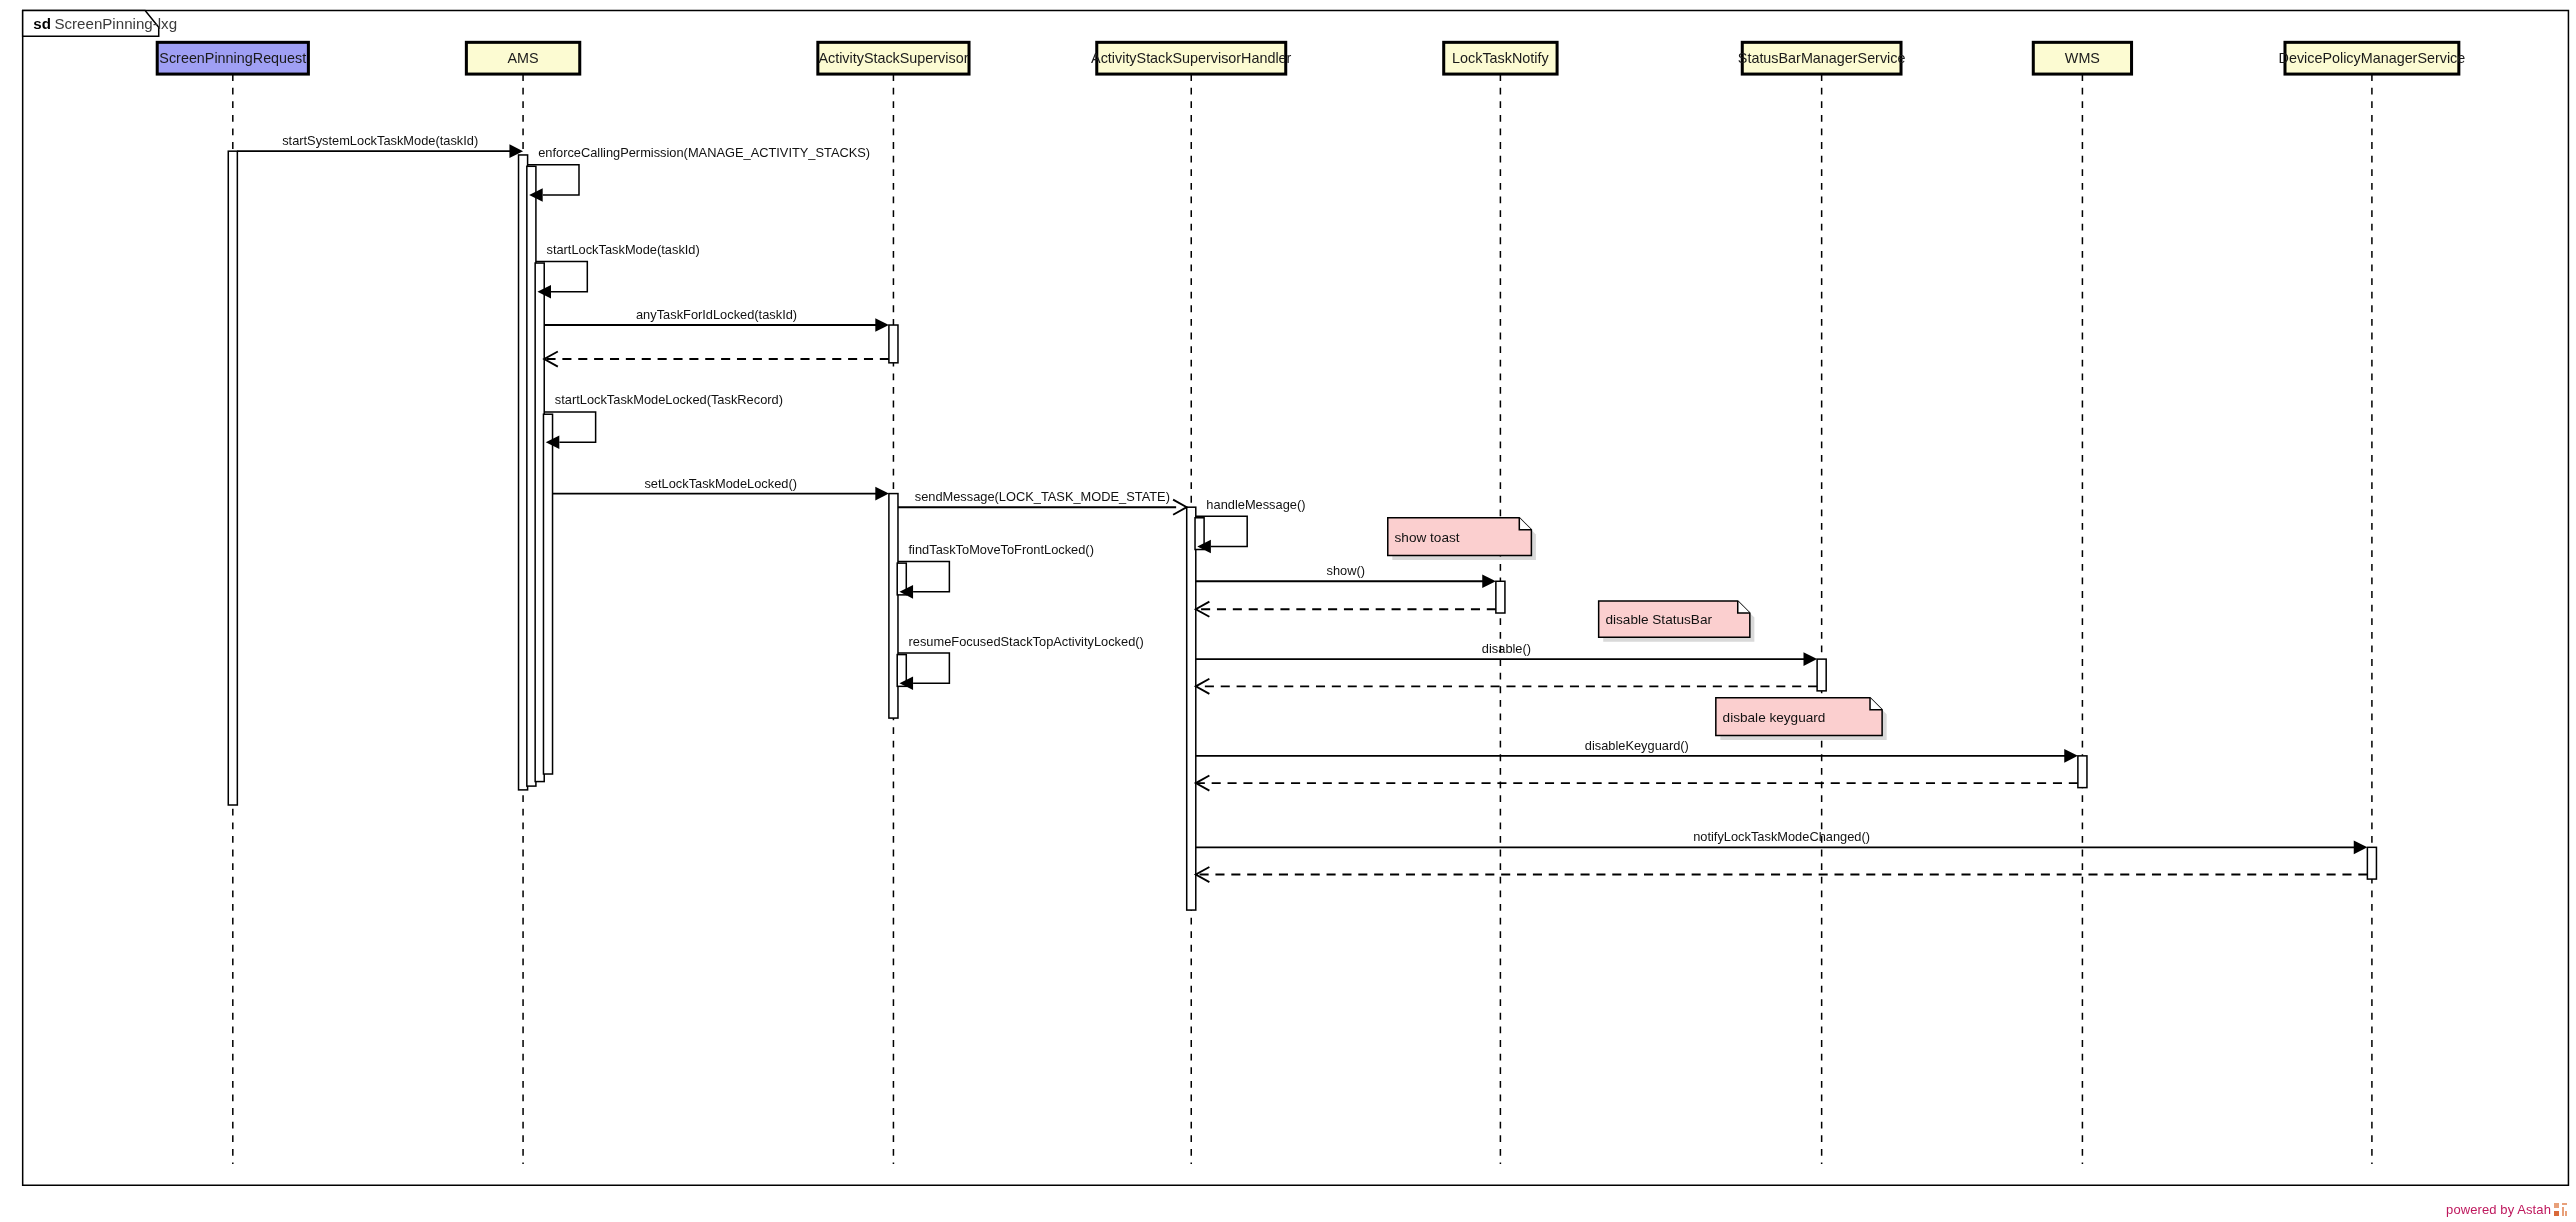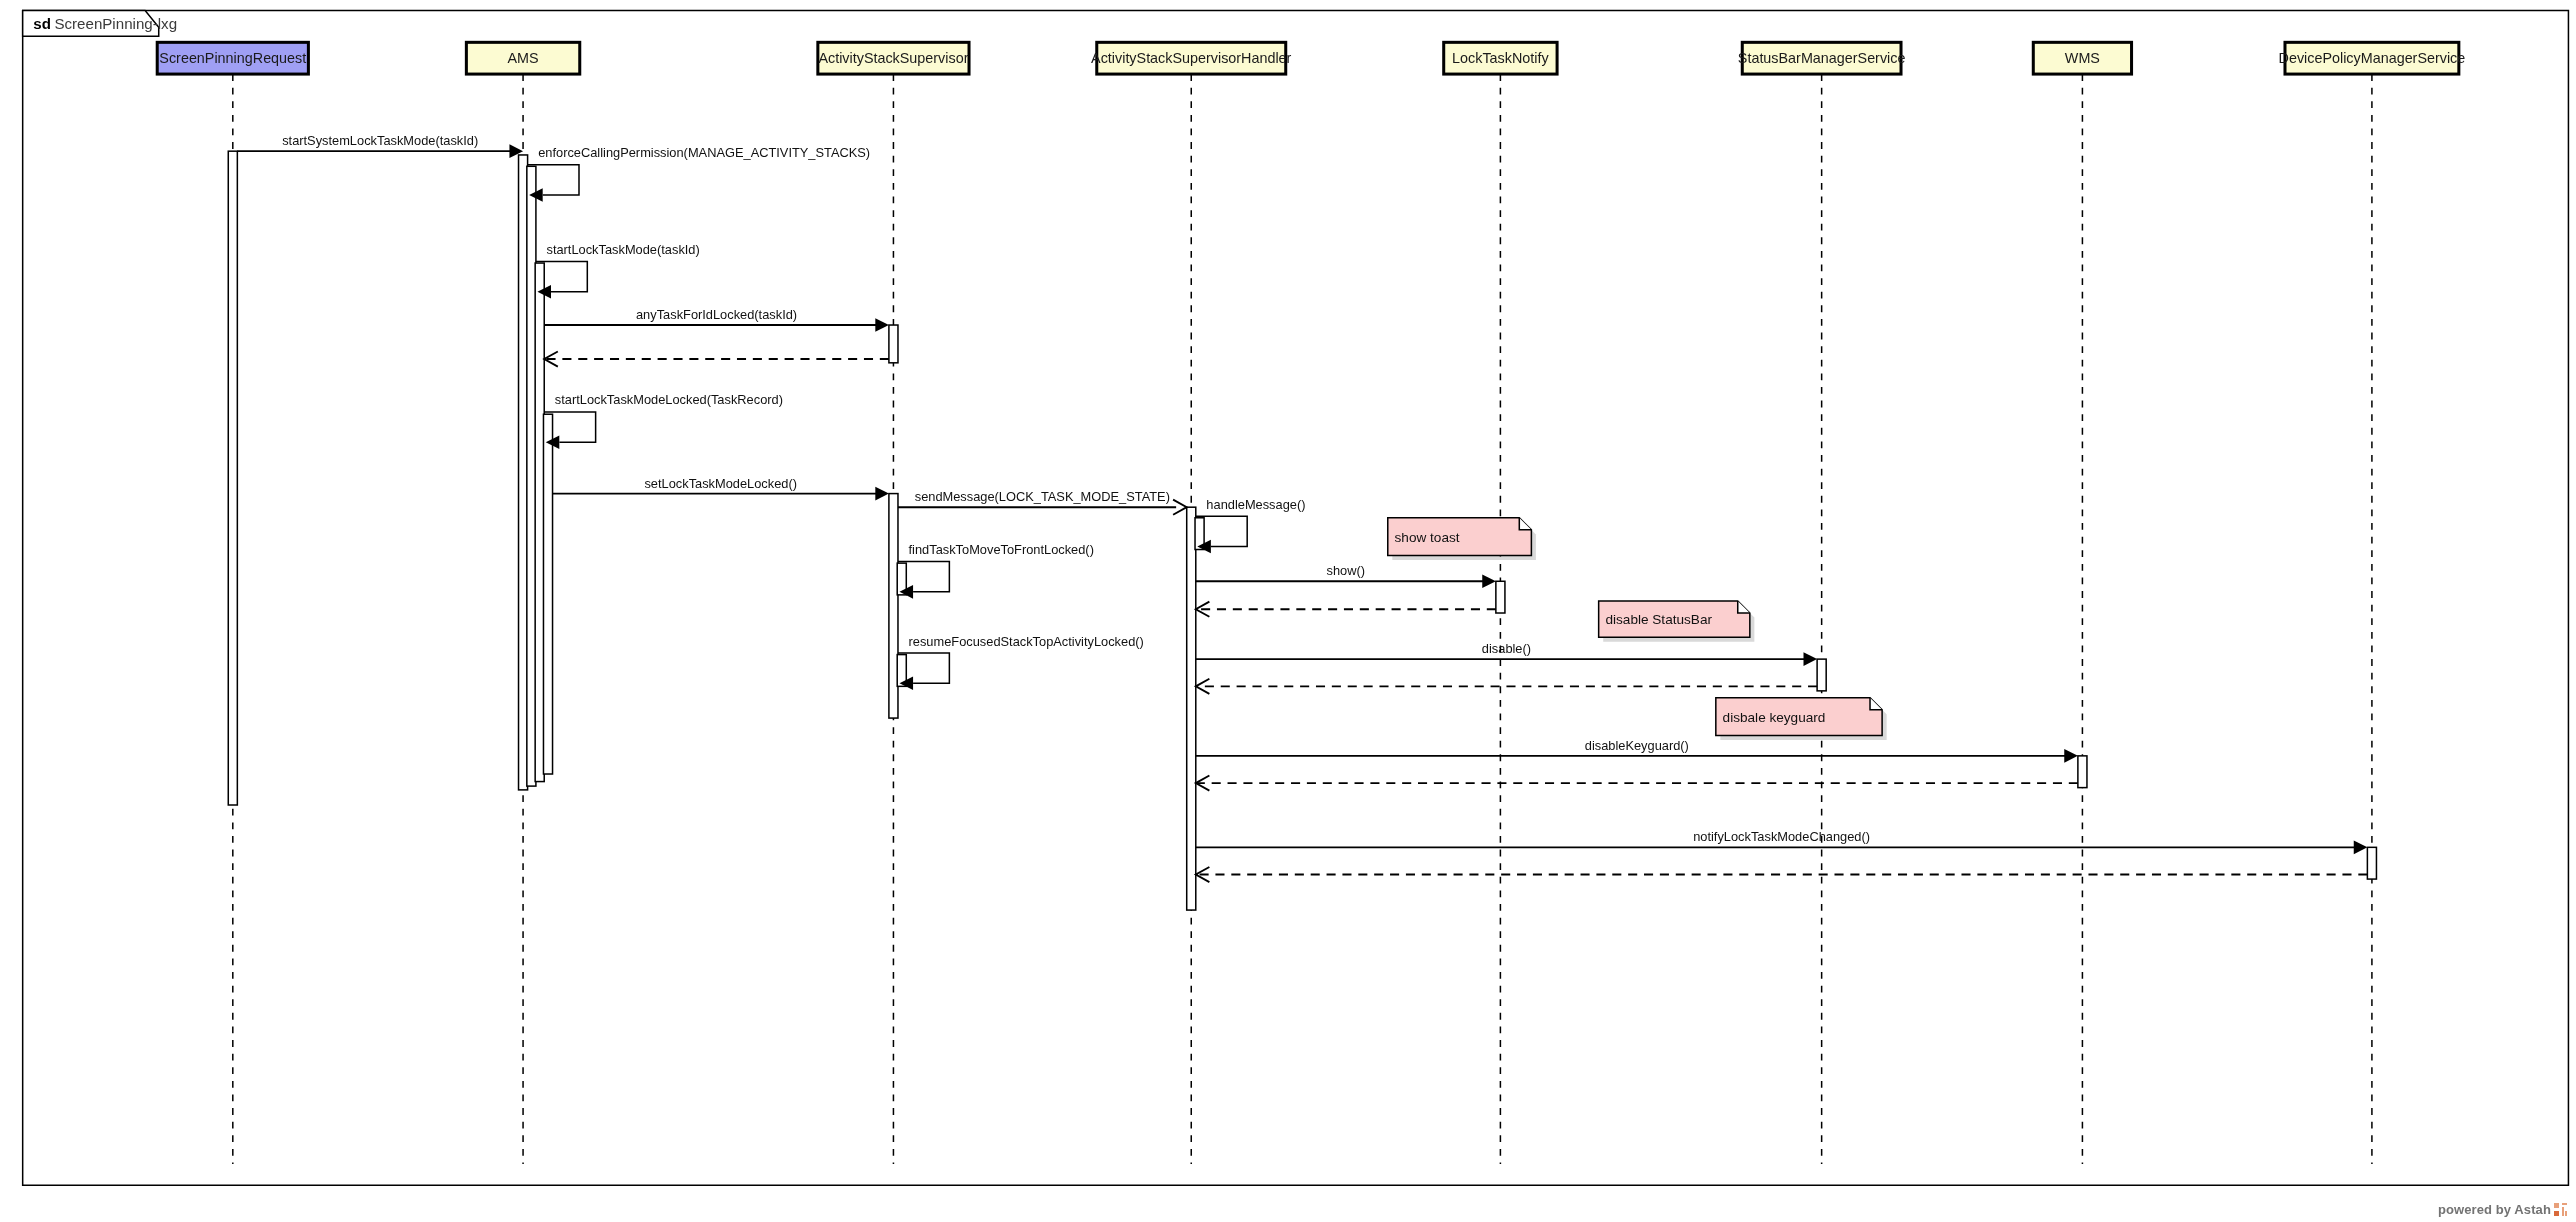--- a/index.html
+++ b/index.html
@@ -26,21 +26,21 @@
   .note-body { stroke:#000000; stroke-width:2; }
   .note-fold { stroke:#000000; stroke-width:2; fill:#ffffff; }
   .note-text { font-size:18px; fill:#111111; }
   .arrowhead { fill:#000000; }
   .openarrow { fill:none; stroke:#000000; stroke-width:2.5; }
   #watermark {
     position:absolute; right:9px; bottom:6px;
     display:flex; align-items:center; gap:3px;
   }
   #watermark .wm-text {
-    font-size:13px; font-weight:bold; color:#737373;
+    font-size:13px; font-weight:normal; color:#be185d;
     letter-spacing:0.1px;
   }
   #watermark .wm-logo {
     width:13px; height:13px; position:relative; display:inline-block;
   }
   #watermark .wm-logo i {
     position:absolute; background:#e8a07a; display:block;
   }
   #watermark .wm-logo i:nth-child(1){ left:0; top:0; width:5.3px; height:5.3px; }
   #watermark .wm-logo i:nth-child(2){ left:7.6px; top:0; width:5.3px; height:2.3px; }

